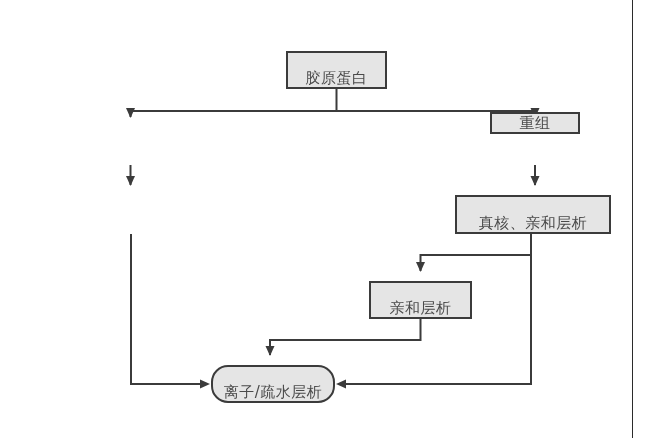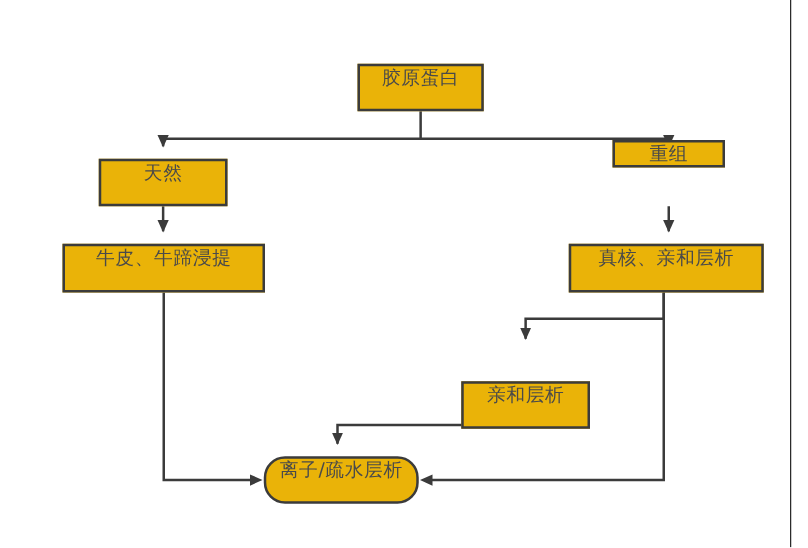--- a/index.html
+++ b/index.html
@@ -29,41 +29,41 @@
     position: absolute;
     top: 0;
     left: 632px;
     width: 0;
     height: 438px;
     border-left: 1px solid #2b2b2b;
   }
   .node {
     position: absolute;
     box-sizing: border-box;
-    background: #eab308;
+    background: #e5e5e5;
     border: 2px solid #3b3b3b;
     display: flex;
-    align-items: flex-start;
+    align-items: flex-end;
     justify-content: center;
     text-align: center;
   }
   .node-label {
     font-size: 15px;
     line-height: 1.2;
     color: #4a4a4a;
     letter-spacing: 0.5px;
     white-space: nowrap;
   }
   
   #node-root      { left: 286px; top: 51px;  width: 101px; height: 38px; }
   #node-natural   { left: 79px;  top: 127px; width: 103px; height: 38px; }
   #node-recomb    { left: 490px; top: 112px; width: 90px;  height: 22px; }
   #node-hide      { left: 50px;  top: 195px; width: 162px; height: 39px; }
   #node-express   { left: 455px; top: 195px; width: 156px; height: 39px; }
-  #node-affinity  { left: 369px; top: 281px; width: 103px; height: 38px; margin-top: 24px; }
+  #node-affinity  { left: 369px; top: 281px; width: 103px; height: 38px; }
   #node-ionex     { left: 211px; top: 365px; width: 124px; height: 38px; border-radius: 17px; }
 </style>
 </head>
 <body>
 
 <div id="canvas">
 
   <svg id="flow-svg" viewBox="0 0 646 438" aria-hidden="true">
     <defs>
       <marker id="arrow-down" markerWidth="12" markerHeight="12" refX="5" refY="9" orient="0" markerUnits="userSpaceOnUse">
@@ -97,31 +97,25 @@
       <path d="M420.5,319 L420.5,340 L270,340 L270,355" marker-end="url(#arrow-down)"></path>
 
       <path d="M131,234 L131,384 L201,384" marker-end="url(#arrow-right)"></path>
     </g>
   </svg>
 
   <div class="node" id="node-root">
     <span class="node-label">胶原蛋白</span>
   </div>
 
-  <div class="node" id="node-natural">
-    <span class="node-label">天然</span>
-  </div>
 
   <div class="node" id="node-recomb">
     <span class="node-label">重组</span>
   </div>
 
-  <div class="node" id="node-hide">
-    <span class="node-label">牛皮、牛蹄浸提</span>
-  </div>
 
   <div class="node" id="node-express">
     <span class="node-label">真核、亲和层析</span>
   </div>
 
   <div class="node" id="node-affinity">
     <span class="node-label">亲和层析</span>
   </div>
 
   <div class="node" id="node-ionex">

